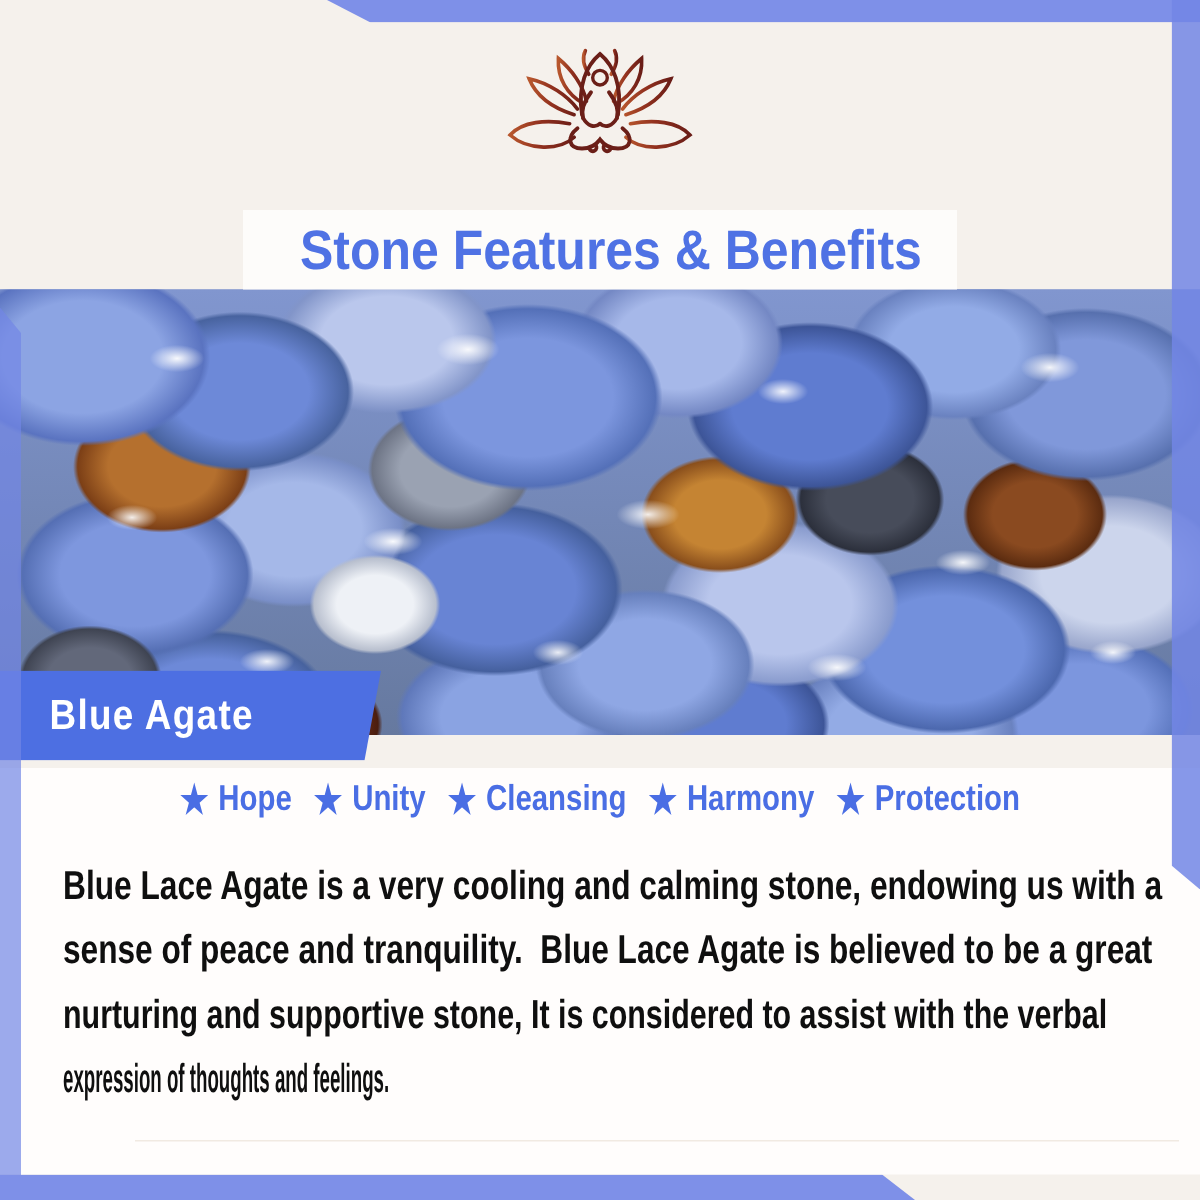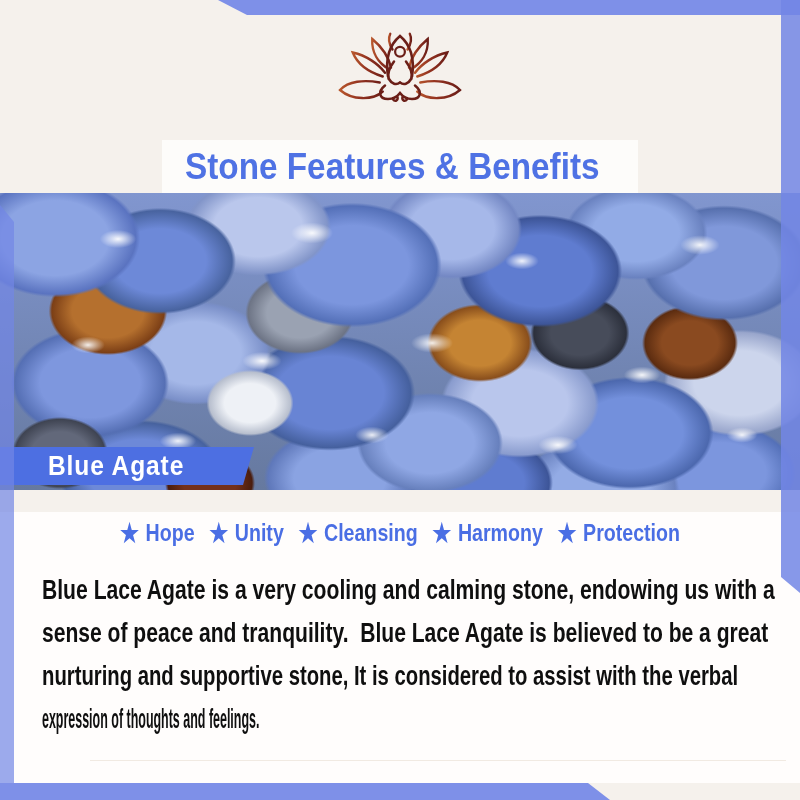--- a/index.html
+++ b/index.html
@@ -19,21 +19,21 @@
     clip-path:polygon(0 0,100% 17px,100% 100%,0 100%);}
   .band-bottom{position:absolute;bottom:0;left:0;width:622px;height:17px;background:#7e90e8;
     clip-path:polygon(0 0,588px 0,610px 100%,0 100%);}
   
   .brand{position:absolute;top:24px;left:0;width:800px;text-align:center;}
   .brand svg{display:block;margin:0 auto;}
   .brand-name{margin-top:3px;font-family:"Liberation Serif",serif;font-size:17px;
     letter-spacing:2.5px;color:#2a211c;}
   
   .title-banner{position:absolute;left:162px;top:140px;width:476px;height:53px;
-    background:#fdfcfa;display:flex;align-items:center;justify-content:flex-start;}
+    background:#fdfcfa;display:flex;align-items:center;justify-content:flex-end;}
   .title-text{display:inline-block;white-space:pre;font-weight:bold;font-size:37px;
     color:#4f72e4;transform-origin:center;}
   
   .photo{position:absolute;top:193px;left:0;width:800px;height:297px;
     background-color:#7288c6;
     background-image:
       radial-gradient(26px 13px at 118px 46px, rgba(255,255,255,.95), rgba(255,255,255,0) 70%),
       radial-gradient(30px 15px at 312px 40px, rgba(255,255,255,.92), rgba(255,255,255,0) 70%),
       radial-gradient(24px 12px at 522px 68px, rgba(255,255,255,.90), rgba(255,255,255,0) 70%),
       radial-gradient(28px 14px at 700px 52px, rgba(255,255,255,.92), rgba(255,255,255,0) 70%),
@@ -69,23 +69,23 @@
       radial-gradient(110px 74px at 630px 240px,#7390dc 0 48%, #4c68ae 72%, rgba(0,0,0,0) 76%),
       radial-gradient(100px 70px at 740px 190px,#ccd5ec 0 46%, #99a6cc 72%, rgba(0,0,0,0) 76%),
       radial-gradient(108px 70px at 140px 280px,#6d89d8 0 48%, #47629e 72%, rgba(0,0,0,0) 76%),
       radial-gradient(100px 66px at 340px 285px,#8aa3e2 0 46%, #5f78ba 72%, rgba(0,0,0,0) 76%),
       radial-gradient(96px 64px at 480px 290px, #5f7cd0 0 46%, #3d5598 72%, rgba(0,0,0,0) 76%),
       radial-gradient(104px 68px at 600px 295px,#93abe5 0 46%, #6a82c0 72%, rgba(0,0,0,0) 76%),
       radial-gradient(100px 66px at 720px 280px,#7c96de 0 46%, #5470b8 72%, rgba(0,0,0,0) 76%),
       linear-gradient(180deg,#8196cf,#66799f);
   }
   
-  .ribbon{position:absolute;top:447px;left:0;width:254px;height:38px;background:#4d6fe2;
+  .ribbon{position:absolute;top:447px;left:0;width:254px;height:60px;background:#4d6fe2;
     clip-path:polygon(0 0,100% 0,calc(100% - 11px) 100%,0 100%);
-    display:flex;align-items:center;padding-left:48px;box-sizing:border-box;}
+    display:flex;align-items:center;padding-left:33px;box-sizing:border-box;}
   .ribbon-text{display:inline-block;white-space:pre;color:#ffffff;font-weight:bold;
     font-size:28px;letter-spacing:1px;transform-origin:0 50%;}
   
   .white-area{position:absolute;top:512px;left:0;width:800px;height:271px;background:#fffdfc;}
   .divider{position:absolute;top:760px;left:90px;width:696px;height:1px;background:#f1eae2;}
   
   .stars-row{position:absolute;top:514px;left:0;width:800px;height:38px;
     display:flex;align-items:center;justify-content:center;}
   .stars-inner{display:flex;align-items:center;white-space:pre;gap:18px;
     color:#4a6ee4;font-weight:bold;font-size:24px;transform-origin:center;}

